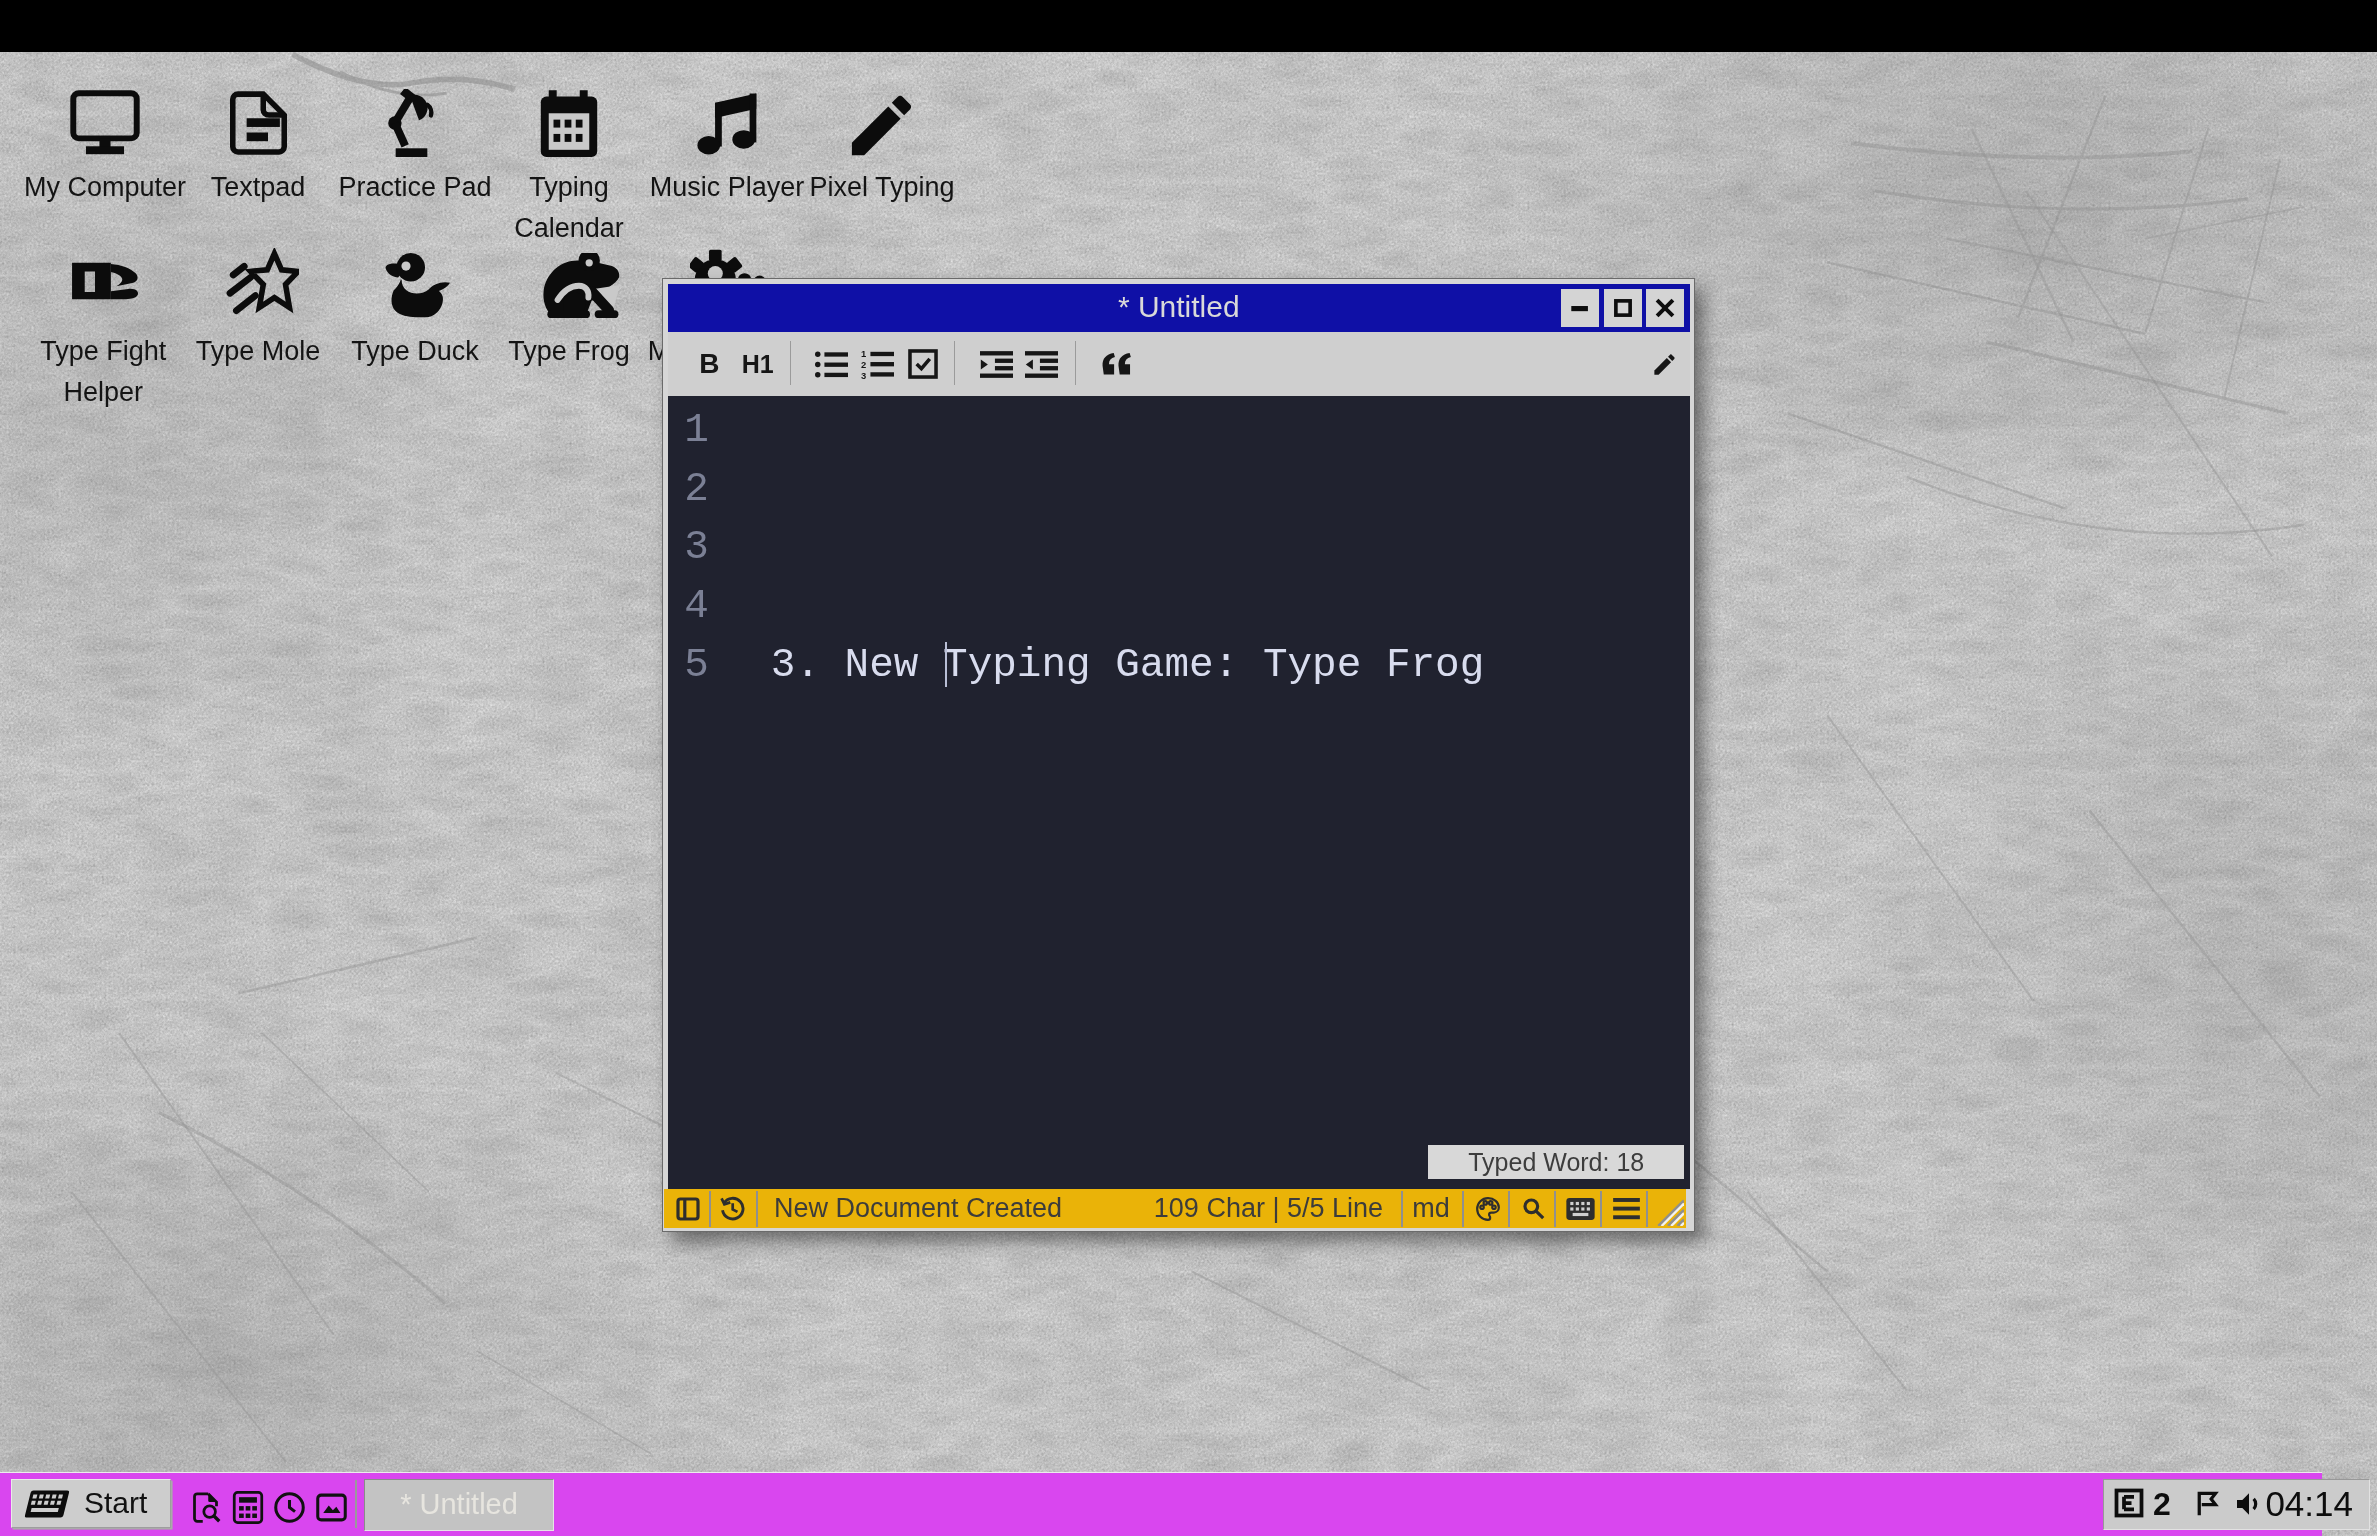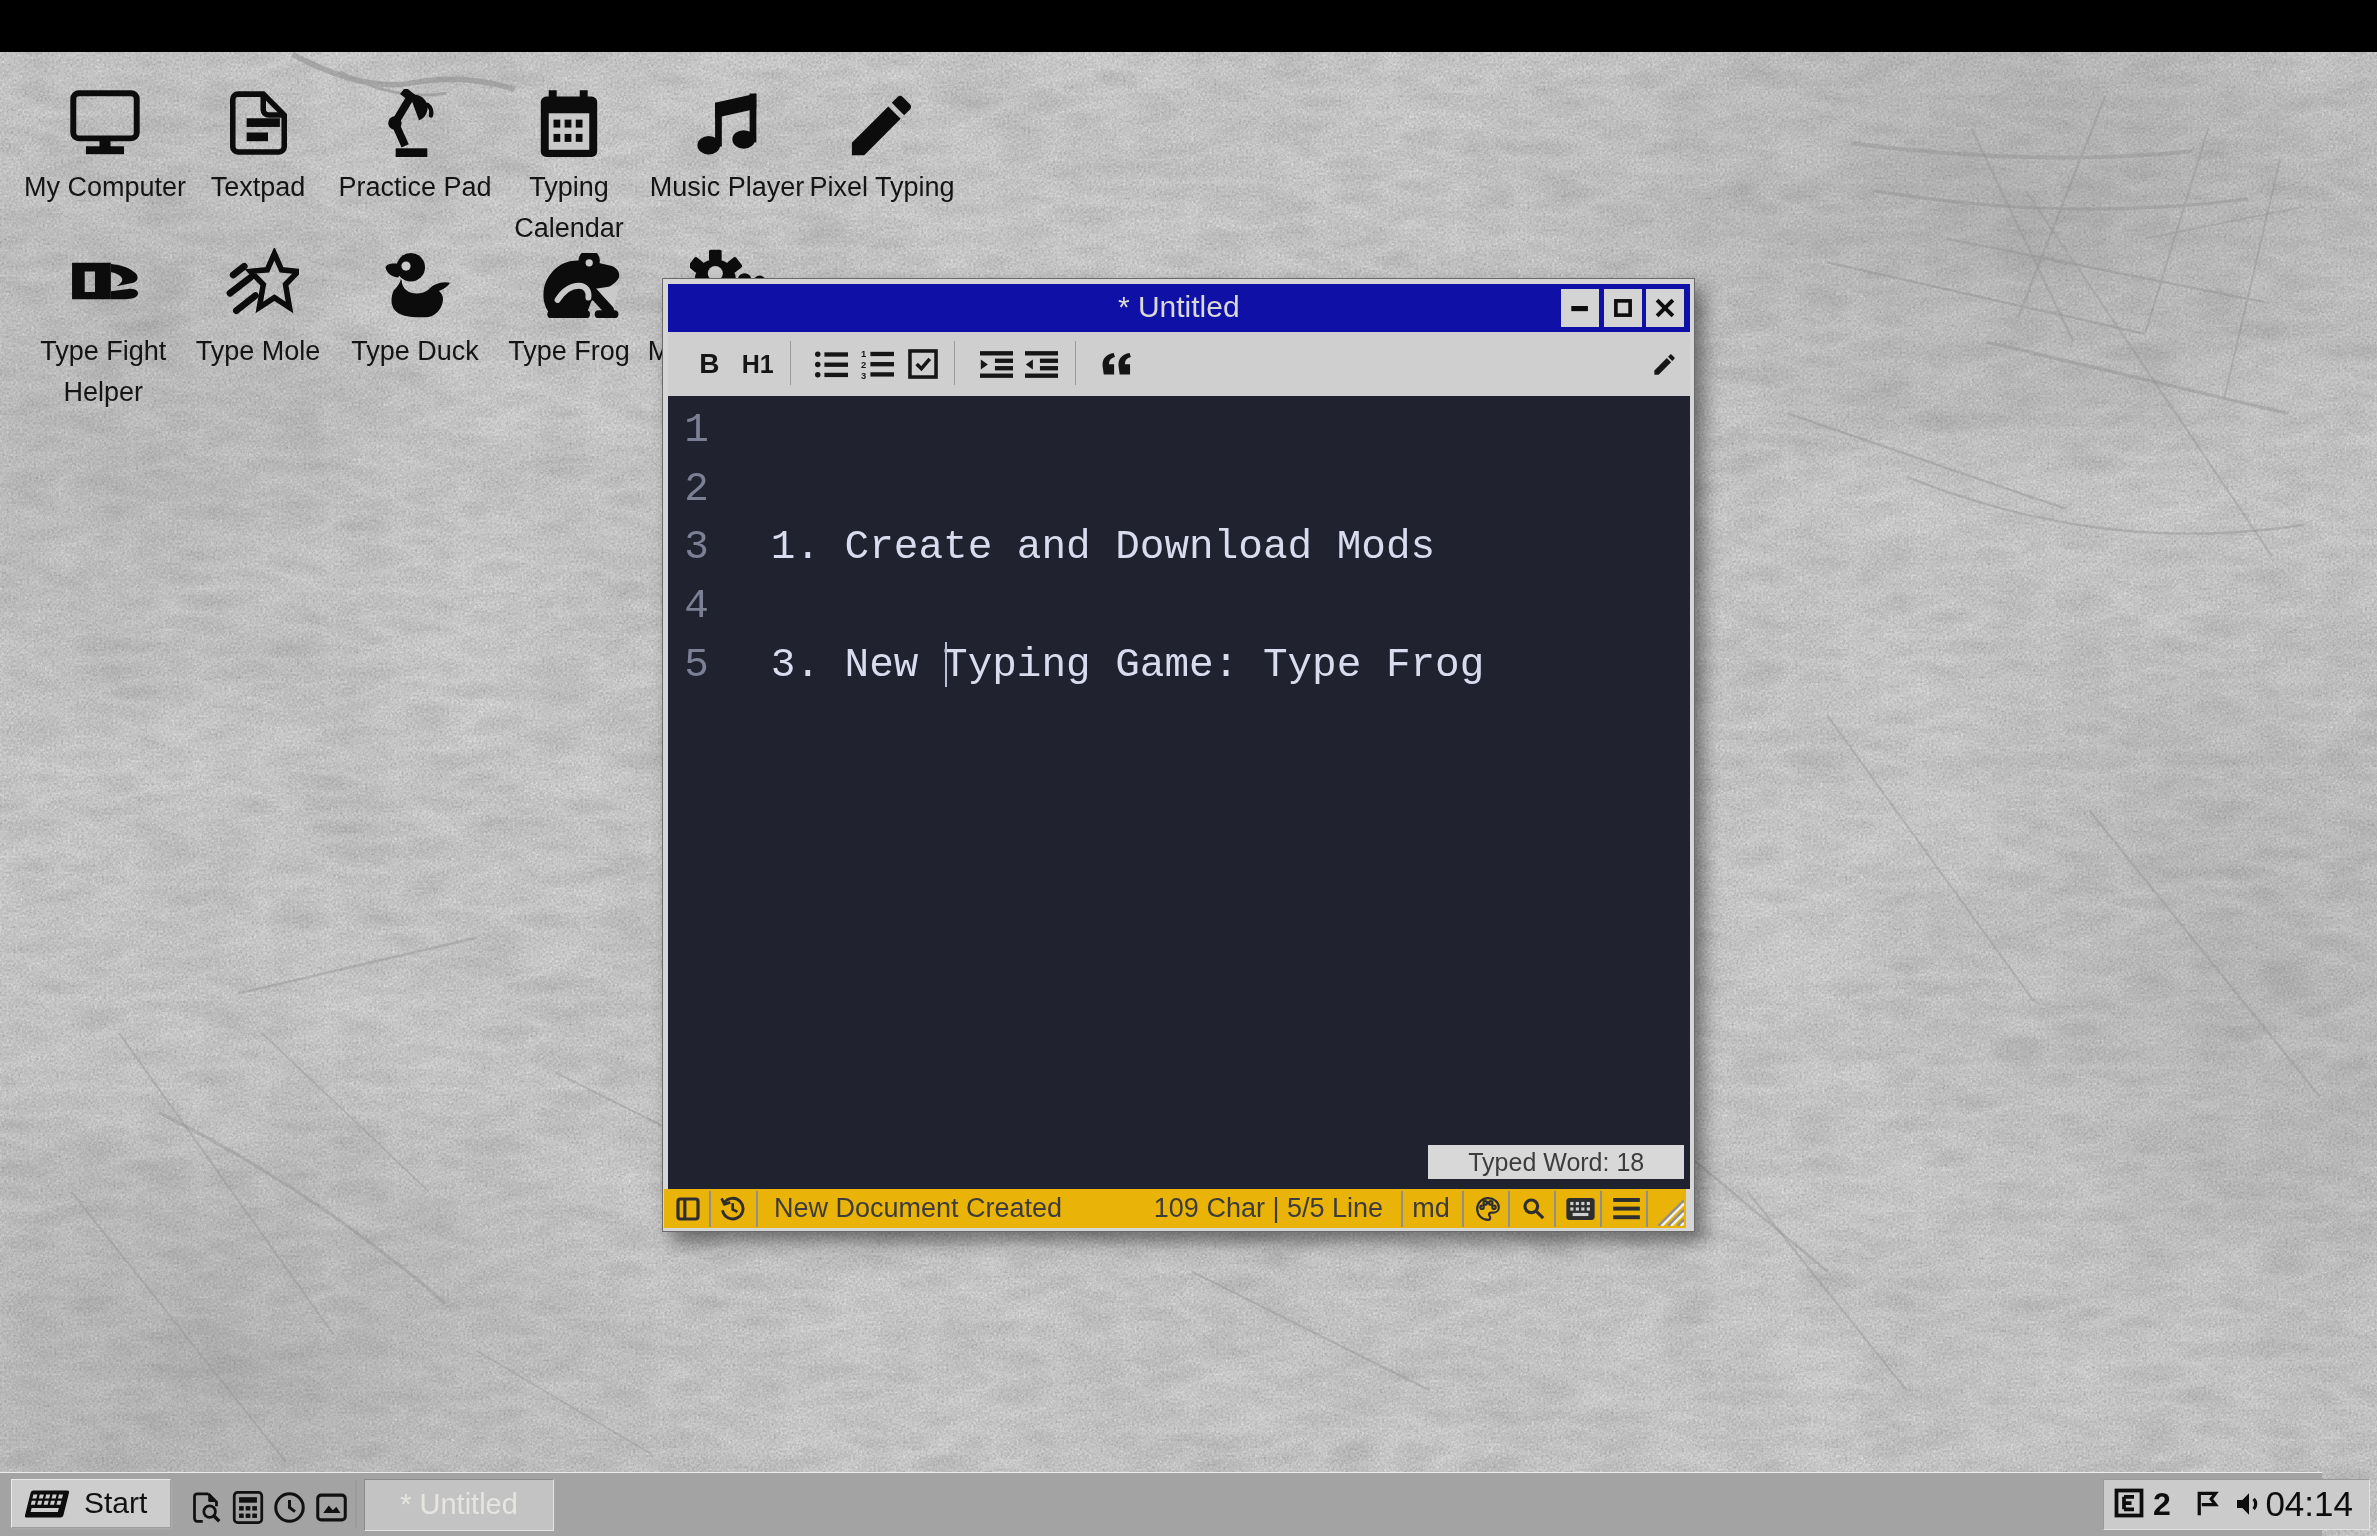--- a/index.html
+++ b/index.html
@@ -29,21 +29,21 @@
         font-size:41px; line-height:59px; color:#7b8095; }
   .cl { position:absolute; left:103px; font-family:"Liberation Mono", monospace; font-size:41px; line-height:59px;
         color:#d8dcee; white-space:pre; }
   #typedword { position:absolute; right:5.6px; bottom:10.3px; width:256px; height:34px; background:#d8d8d8;
                color:#3d3d3d; font-size:25px; line-height:34px; text-align:center; }
   
   #statusbar { position:absolute; left:1px; top:910px; width:1022px; height:39px; background:#eab308; }
   .ssep { position:absolute; top:1.6px; width:1.6px; height:36px; background:#909090; }
   .stext { position:absolute; top:0; height:39px; line-height:39px; color:#3c3c3c; font-size:27px; }
   
-  #taskbar { position:absolute; left:0; top:1472px; width:2322px; height:64px; background:#a3a3a3;
+  #taskbar { position:absolute; left:0; top:1472px; width:2322px; height:64px; background:#d946ef;
              border-top:1.6px solid #ececec; z-index:6; }
   #startbtn { position:absolute; left:11px; top:6.4px; width:160px; height:49px; background:#cdcdcd;
               border:1.6px solid #e9e9e9; border-right-color:#9e9e9e; border-bottom-color:#9e9e9e;
               box-shadow:1.6px 1.6px 0 #aaa; }
   #startbtn span { position:absolute; left:72px; top:0; line-height:46px; font-size:30px; color:#111; }
   .tkicon { position:absolute; top:17.5px; color:#111; }
   #tasksep { position:absolute; left:355px; top:7.2px; width:2.4px; height:48px; background:#9a9a9a; }
   #taskbtn { position:absolute; left:364px; top:5.6px; width:190px; height:52px; background:#c3c3c3;
              border:1.6px solid #8a8a8a; border-bottom-color:#e5e5e5; border-right-color:#e5e5e5; }
   #taskbtn span { display:block; text-align:center; line-height:48px; font-size:29px; color:#e7e5df; }
@@ -331,21 +331,20 @@
         <path d="M20.71 7.04c.39-.39.39-1.02 0-1.41l-2.34-2.34c-.39-.39-1.02-.39-1.41 0l-1.83 1.83 3.75 3.75 1.83-1.83z" fill="#161616"></path>
       </svg>
     </div>
   </div>
   <div id="editor">
     <div class="ln" style="top:4.8px;">1</div>
     <div class="ln" style="top:64px;">2</div>
     <div class="ln" style="top:122px;">3</div>
     <div class="ln" style="top:181px;">4</div>
     <div class="ln" style="top:240px;">5</div>
-    <div class="cl" style="top:122px;">1. Create and Download Mods</div>
     <div class="cl" style="top:240px;">3. New Typing Game: Type Frog</div>
     <div id="caret" style="position:absolute; left:277px; top:246px; width:2.4px; height:45px; background:#b9bfd6;"></div>
     <div id="typedword">Typed Word: 18</div>
   </div>
   <div id="statusbar">
     <div class="ssep" style="left:45px;"></div>
     <div class="ssep" style="left:92px;"></div>
     <div class="tbtn" style="left:8px; width:32px; height:39px;">
       <svg width="24" height="24" viewBox="0 0 30 30">
         <rect x="2.5" y="2.5" width="25" height="25" rx="3" fill="none" stroke="#2e2e2e" stroke-width="4"></rect>

